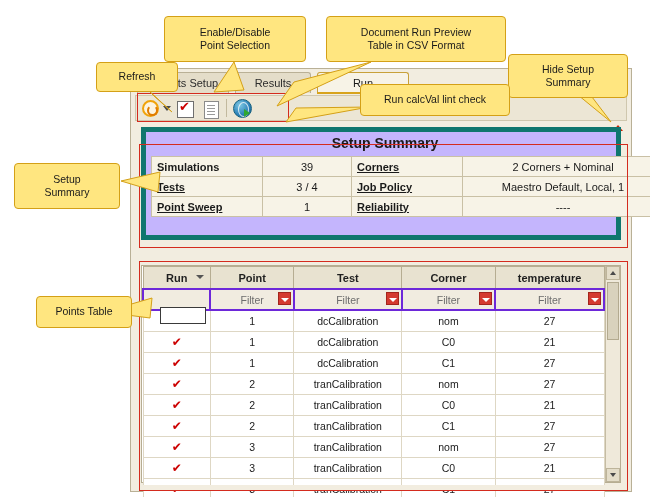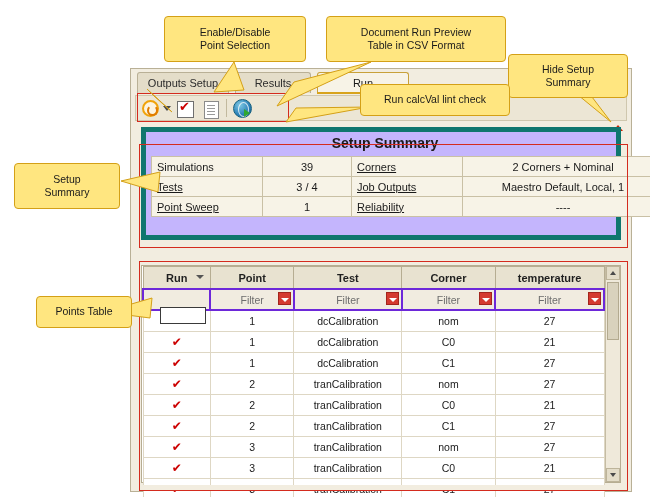--- a/index.html
+++ b/index.html
@@ -207,22 +207,22 @@
     table-layout: fixed;
   }
   .summary-grid td {
     border: 1px solid #c9c0a5;
     height: 19px;
     font-size: 11px;
     padding: 0 5px;
     color: #1a1a1a;
     background: #f7f3e7;
   }
-  .sg-label { font-weight: normal; width: 100px; }
-  .sg-link { font-weight: normal; color: #1a46c8; text-decoration: underline; width: 100px; }
+  .sg-label { font-weight: bold; width: 100px; }
+  .sg-link { font-weight: bold; color: #1a46c8; text-decoration: underline; width: 100px; }
   .sg-val { text-align: center; width: 78px; }
   .sg-val2 { text-align: center; width: 190px; }
 
   
   .points-panel {
     position: absolute;
     left: 10px;
     top: 196px;
     width: 480px;
     height: 218px;
@@ -438,21 +438,21 @@
         <tbody>
             <tr>
           <td class="sg-label">Simulations</td>
           <td class="sg-val">39</td>
           <td class="sg-link">Corners</td>
           <td class="sg-val2">2 Corners + Nominal</td>
         </tr>
         <tr>
           <td class="sg-link">Tests</td>
           <td class="sg-val">3 / 4</td>
-          <td class="sg-link">Job Outputs</td>
+          <td class="sg-link">Job Policy</td>
           <td class="sg-val2">Maestro Default, Local, 1</td>
         </tr>
         <tr>
           <td class="sg-link">Point Sweep</td>
           <td class="sg-val">1</td>
           <td class="sg-link">Reliability</td>
           <td class="sg-val2">----</td>
         </tr>
       </tbody>
         </table>
@@ -586,20 +586,23 @@
 
   <div class="callout" style="left:164px; top:16px; width:142px; height:46px;">
     <span>Enable/Disable<br>Point Selection</span>
   </div>
   <div class="callout" style="left:326px; top:16px; width:180px; height:46px;">
     <span>Document Run Preview<br>Table in CSV Format</span>
   </div>
   <div class="callout" style="left:508px; top:54px; width:120px; height:44px;">
     <span>Hide Setup<br>Summary</span>
   </div>
+  <div class="callout" style="left:96px; top:62px; width:82px; height:30px;">
+    <span>Refresh</span>
+  </div>
   <div class="callout" style="left:360px; top:84px; width:150px; height:32px;">
     <span>Run calcVal lint check</span>
   </div>
   <div class="callout" style="left:14px; top:163px; width:106px; height:46px;">
     <span>Setup<br>Summary</span>
   </div>
   <div class="callout" style="left:36px; top:296px; width:96px; height:32px;">
     <span>Points Table</span>
   </div>
 

